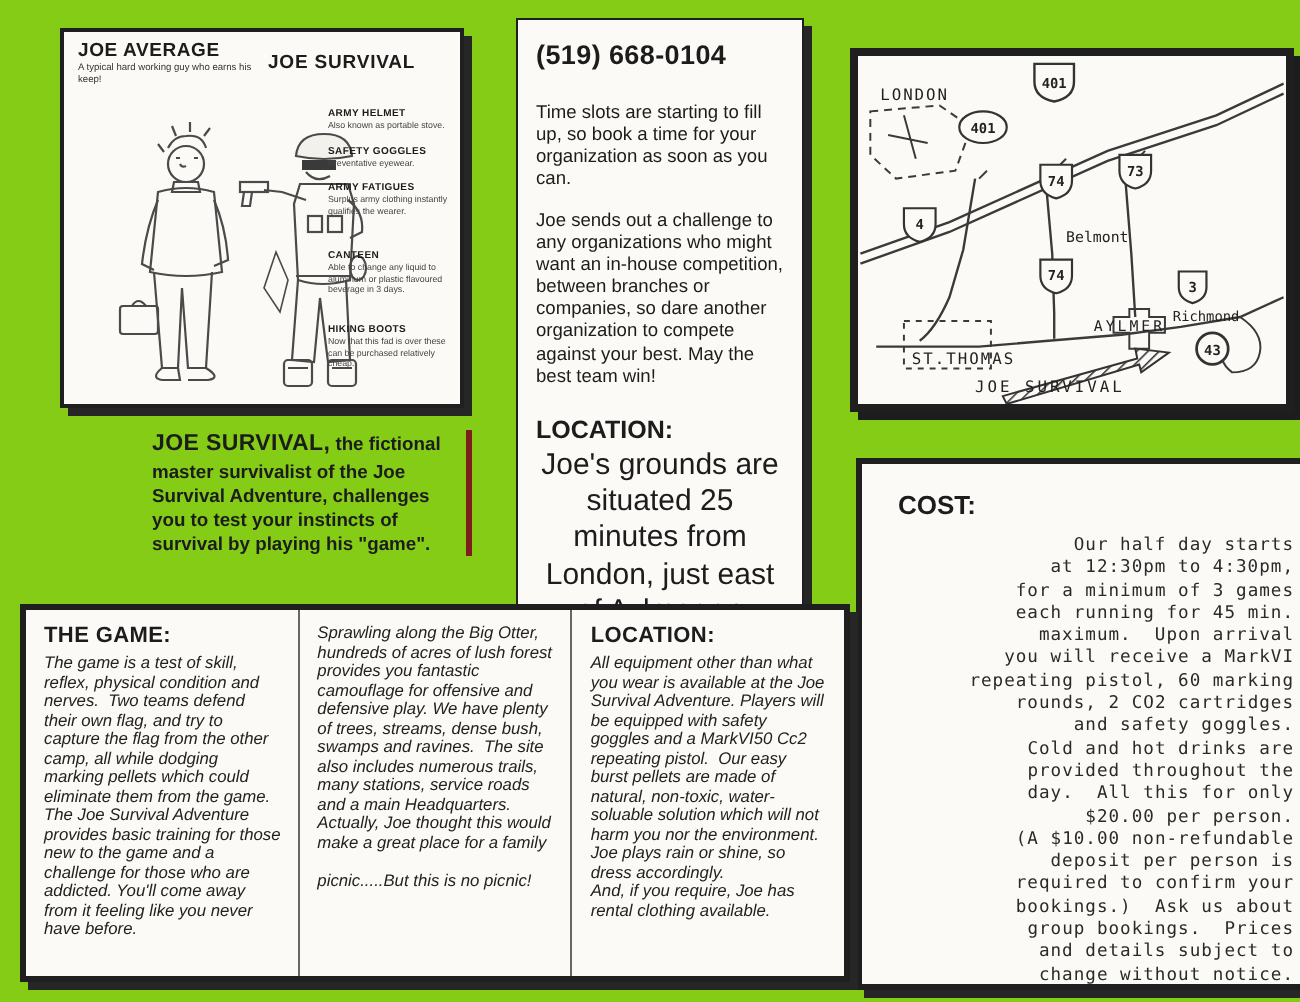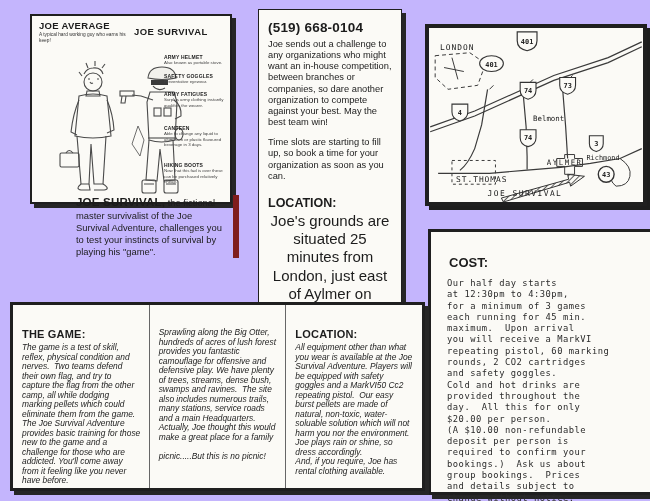--- a/index.html
+++ b/index.html
@@ -1,50 +1,50 @@
 <!DOCTYPE html>
 <html><head>
 <meta charset="utf-8">
 <style>
   html,body{margin:0;padding:0;background:#d8d6d1;}
-  .page{position:relative;width:650px;height:501px;background:#c4b5fd;overflow:hidden;
+  .page{position:relative;width:650px;height:501px;background:#84cc16;overflow:hidden;
         font-family:"Liberation Sans",sans-serif;color:#1c1c1c;}
   .box{position:absolute;background:#fbfaf6;border:2px solid #1f1f1f;box-shadow:4px 4px 0 #262626;}
   
   .box-a{left:30px;top:14px;width:198px;height:186px;}
   .ja-head{position:absolute;left:7px;top:4px;width:92px;}
   .ja-title{font-weight:bold;font-size:9.5px;letter-spacing:.3px;}
   .ja-cap{font-size:4.8px;line-height:1.25;color:#333;margin-top:1px;}
   .js-title{position:absolute;left:102px;top:10px;font-weight:bold;font-size:9.5px;letter-spacing:.4px;}
   .fig-svg{position:absolute;left:0;top:0;}
   .labels{position:absolute;right:4px;top:38px;width:62px;}
   .lab{margin-bottom:7px;}
   .lab-name{font-size:5px;font-weight:bold;letter-spacing:.2px;}
   .lab-desc{font-size:4.4px;line-height:1.3;color:#444;}
   
-  .intro{position:absolute;left:76px;top:195px;width:148px;font-size:9.4px;line-height:1.28;
-         padding-right:9px;border-right:6px solid #7f1d1d;}
+  .intro{position:absolute;left:76px;top:215px;width:148px;font-size:9.4px;line-height:1.28;
+         padding-right:9px;border-right:3px solid #7f1d1d;font-weight:bold;}
   .intro b{font-size:11.5px;letter-spacing:.2px;}
   
   .box-b{left:258px;top:9px;width:124px;height:284px;border-width:1.5px;padding:8px 9px;box-sizing:content-box;}
   .chal-title{font-size:9.6px;font-weight:bold;letter-spacing:.2px;}
-  .chal-phone{font-size:13.5px;font-weight:bold;margin:2px 0 4px 0;letter-spacing:.2px;}
+  .chal-phone{font-size:13.5px;font-weight:bold;margin:2px 0 16px 0;letter-spacing:.2px;}
   .chal-p{font-size:9.3px;line-height:1.2;margin:0 0 9px 0;}
   .loc-title{font-size:12.5px;font-weight:bold;margin:14px 0 2px 0;}
   .loc-p{font-size:15px;line-height:1.22;margin:0;text-align:center;}
   
   .box-c{left:425px;top:24px;width:214px;height:174px;border-width:4px;box-shadow:4px 4px 0 #1d1d1d;}
   
   .box-d{left:428px;top:229px;width:200px;height:252px;border-width:3px;padding:8px 4px 0 16px;box-sizing:content-box;}
-  .cost-title{font-size:13px;font-weight:bold;margin:15px 0 8px 2px;font-family:"Liberation Sans",sans-serif;}
+  .cost-title{font-size:13px;font-weight:bold;margin:5px 0 8px 2px;font-family:"Liberation Sans",sans-serif;}
   .cost-body{font-family:"DejaVu Sans Mono","Liberation Mono",monospace;font-size:8.8px;
-             line-height:11.3px;letter-spacing:.5px;white-space:pre;color:#2a2a2a;}
+             line-height:11.3px;letter-spacing:.5px;white-space:pre;color:#2a2a2a;text-align:right;}
   
   .box-e{left:10px;top:302px;width:409px;height:183px;border-width:3px;display:flex;}
-  .col{flex:1 1 0;padding:23px 8px 4px 9px;}
+  .col{flex:1 1 0;padding:7px 8px 4px 9px;}
   .col + .col{border-left:1px solid #666;}
   .col-title{font-size:11px;font-weight:bold;letter-spacing:.2px;margin-bottom:3px;}
   .col-body{font-size:8.4px;line-height:9.5px;white-space:pre-wrap;color:#222;font-style:italic;}
   svg text{font-family:"DejaVu Sans Mono","Liberation Mono",monospace;fill:#222;}
 </style>
 </head>
 <body>
 
 <div class="page">
 
@@ -114,22 +114,22 @@
       </div>
     </div>
   </section>
 
   <div class="intro">
     <b>JOE SURVIVAL,</b><span> the fictional master survivalist of the Joe Survival Adventure, challenges you to test your instincts of survival by playing his "game".</span>
   </div>
 
   <section class="box box-b">
     <div class="chal-phone">(519) 668-0104</div>
+    <p class="chal-p">Time slots are starting to fill up, so book a time for your organization as soon as you can.</p>
     <p class="chal-p">Joe sends out a challenge to any organizations who might want an in-house competition, between branches or companies, so dare another organization to compete against your best.  May the best team win!</p>
-    <p class="chal-p">Time slots are starting to fill up, so book a time for your organization as soon as you can.</p>
     <div class="loc-title">LOCATION:</div>
     <p class="loc-p">Joe's grounds are situated 25 minutes from London, just east of Aylmer on County Road 43.  See above map for exact location.</p>
   </section>
 
   <section class="box box-c">
     <svg width="214" height="174" viewBox="0 0 214 176">
       <defs>
         <pattern id="hatch" width="4" height="4" patternUnits="userSpaceOnUse" patternTransform="rotate(45)">
           <rect width="4" height="4" fill="#fbfaf6"></rect>
           <line x1="0" y1="0" x2="0" y2="4" stroke="#333" stroke-width="1.6"></line>

